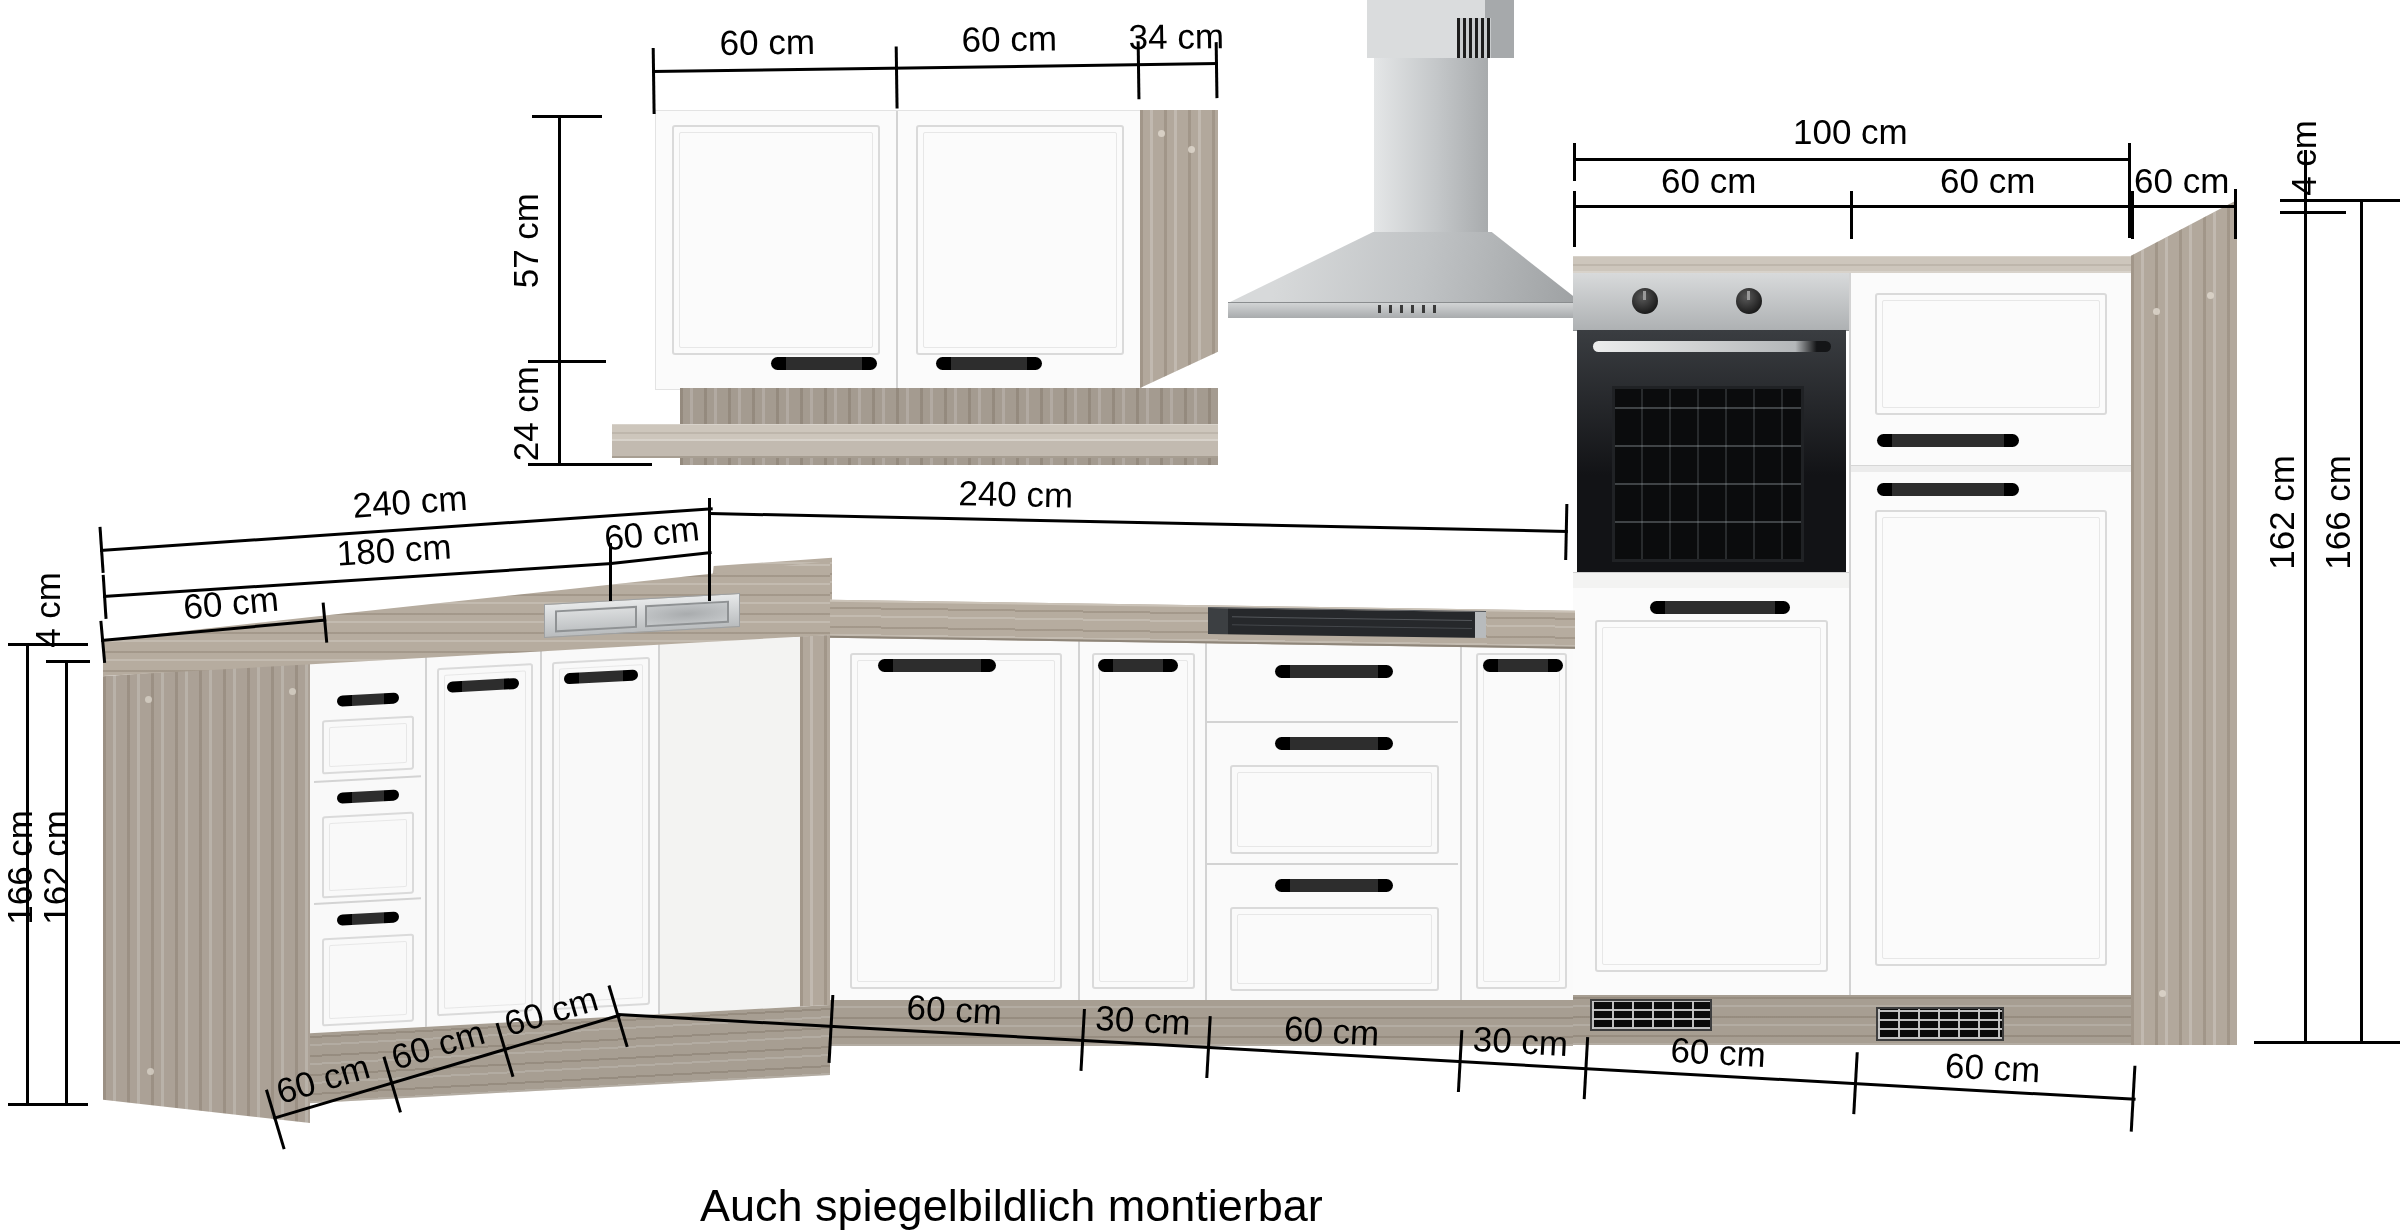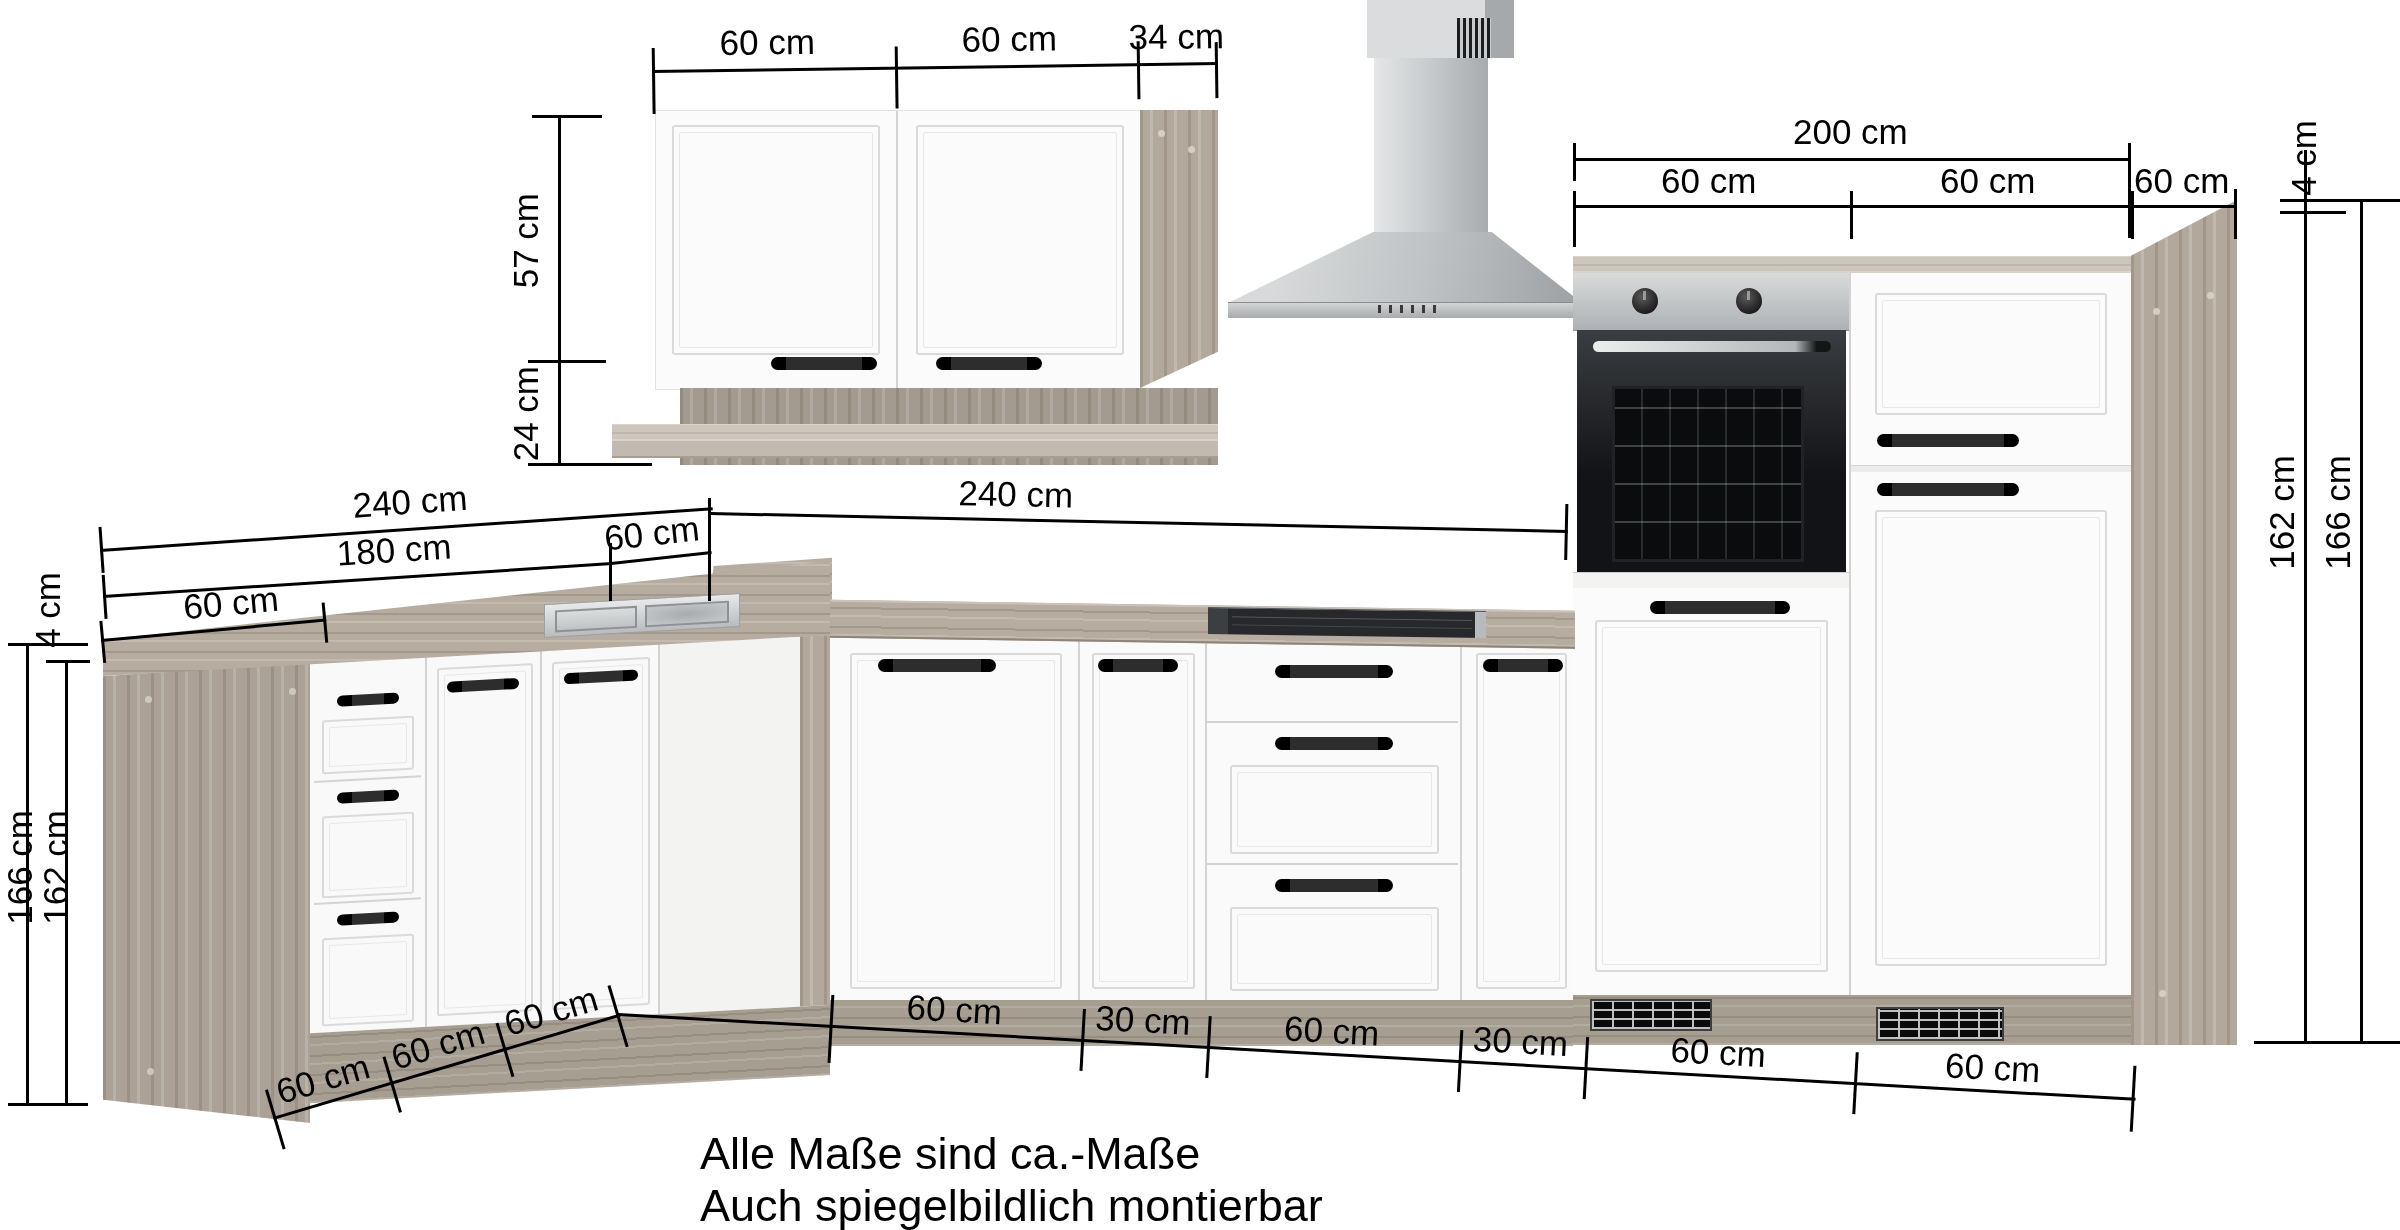--- a/index.html
+++ b/index.html
@@ -188,21 +188,21 @@
   <div class="dim" style="left:558px;top:362px;">
     <div class="vline" style="left:0;top:0;height:103px;"></div>
     <div class="htick" style="left:-30px;top:101px;width:124px;"></div>
     <div class="vlab" style="left:-52px;top:4px;">24 cm</div>
   </div>
 
   <div class="dim" style="left:1573px;top:158px;width:558px;">
     <div class="dline"></div>
     <div class="tick" style="left:0;top:-15px;height:38px;"></div>
     <div class="tick" style="left:555px;top:-15px;height:95px;"></div>
-    <div class="dlab" style="left:220px;">200 cm</div>
+    <div class="dlab" style="left:220px;">100 cm</div>
   </div>
   <div class="dim" style="left:1573px;top:205px;width:664px;">
     <div class="dline"></div>
     <div class="tick" style="left:0;top:-14px;height:56px;"></div>
     <div class="tick" style="left:277px;top:-14px;height:48px;"></div>
     <div class="tick" style="left:558px;top:-14px;height:48px;"></div>
     <div class="tick" style="left:661px;top:-16px;height:50px;"></div>
     <div class="dlab" style="left:88px;top:-44px;">60 cm</div>
     <div class="dlab" style="left:367px;top:-44px;">60 cm</div>
     <div class="dlab" style="left:561px;top:-44px;">60 cm</div>
@@ -278,16 +278,15 @@
     <div class="tick" style="left:1238px;top:-30px;height:62px;"></div>
     <div class="tick" style="left:1516px;top:-32px;height:66px;"></div>
     <div class="dlab" style="left:288px;top:-42px;">60 cm</div>
     <div class="dlab" style="left:477px;top:-42px;">30 cm</div>
     <div class="dlab" style="left:666px;top:-42px;">60 cm</div>
     <div class="dlab" style="left:855px;top:-42px;">30 cm</div>
     <div class="dlab" style="left:1053px;top:-42px;">60 cm</div>
     <div class="dlab" style="left:1328px;top:-42px;">60 cm</div>
   </div>
 
-  <div class="note" style="left:700px;top:1128px;">Alle Maße sind ca.-Maße</div>
   <div class="note" style="left:700px;top:1180px;">Auch spiegelbildlich montierbar</div>
 
 </div>
 
 </body></html>

